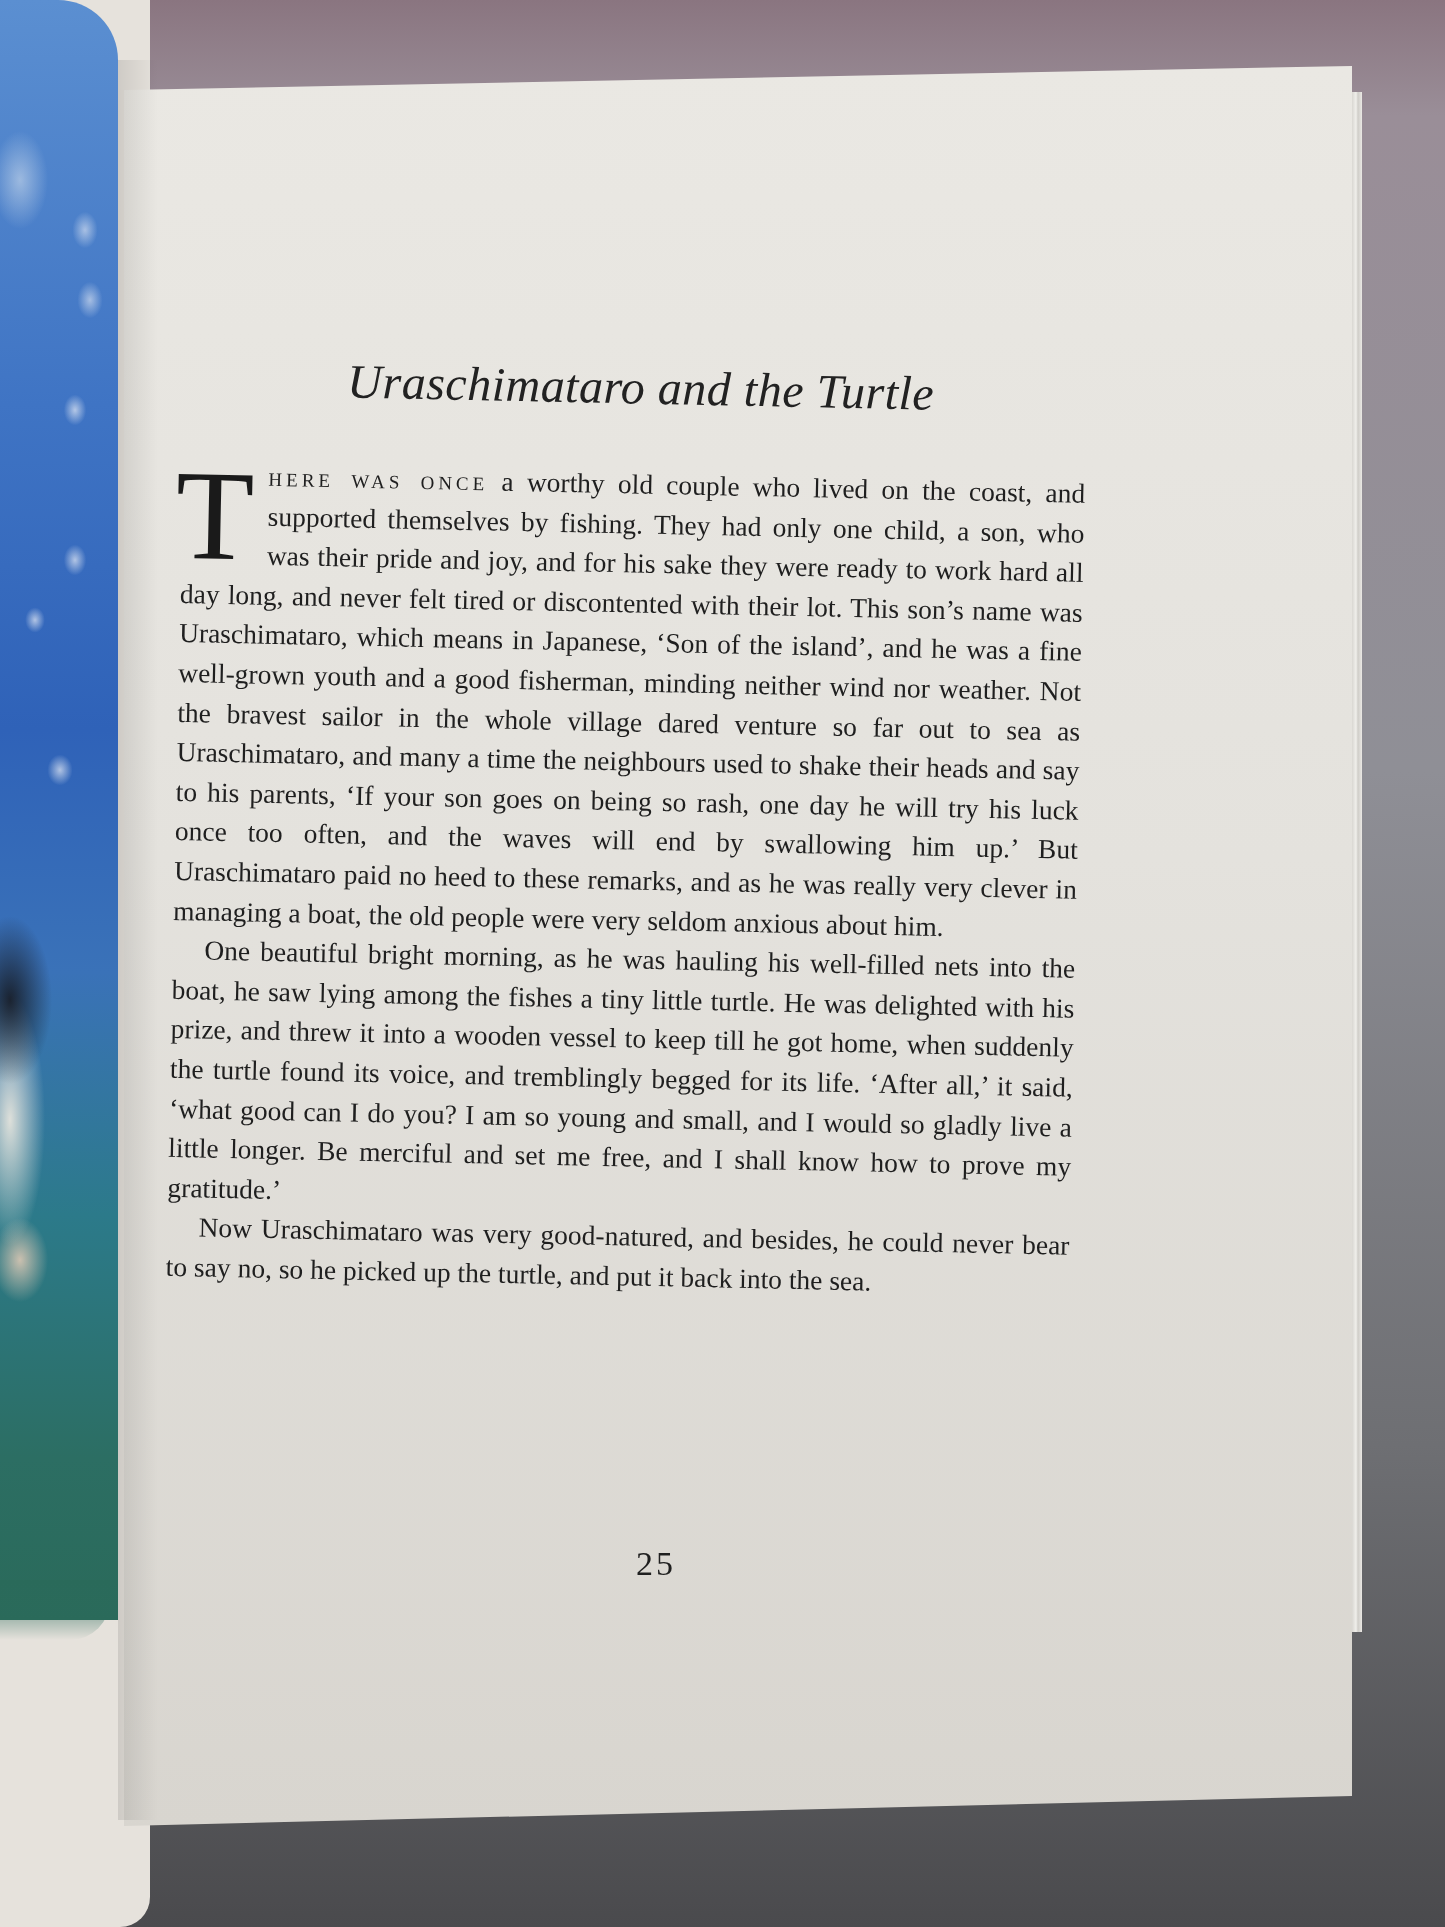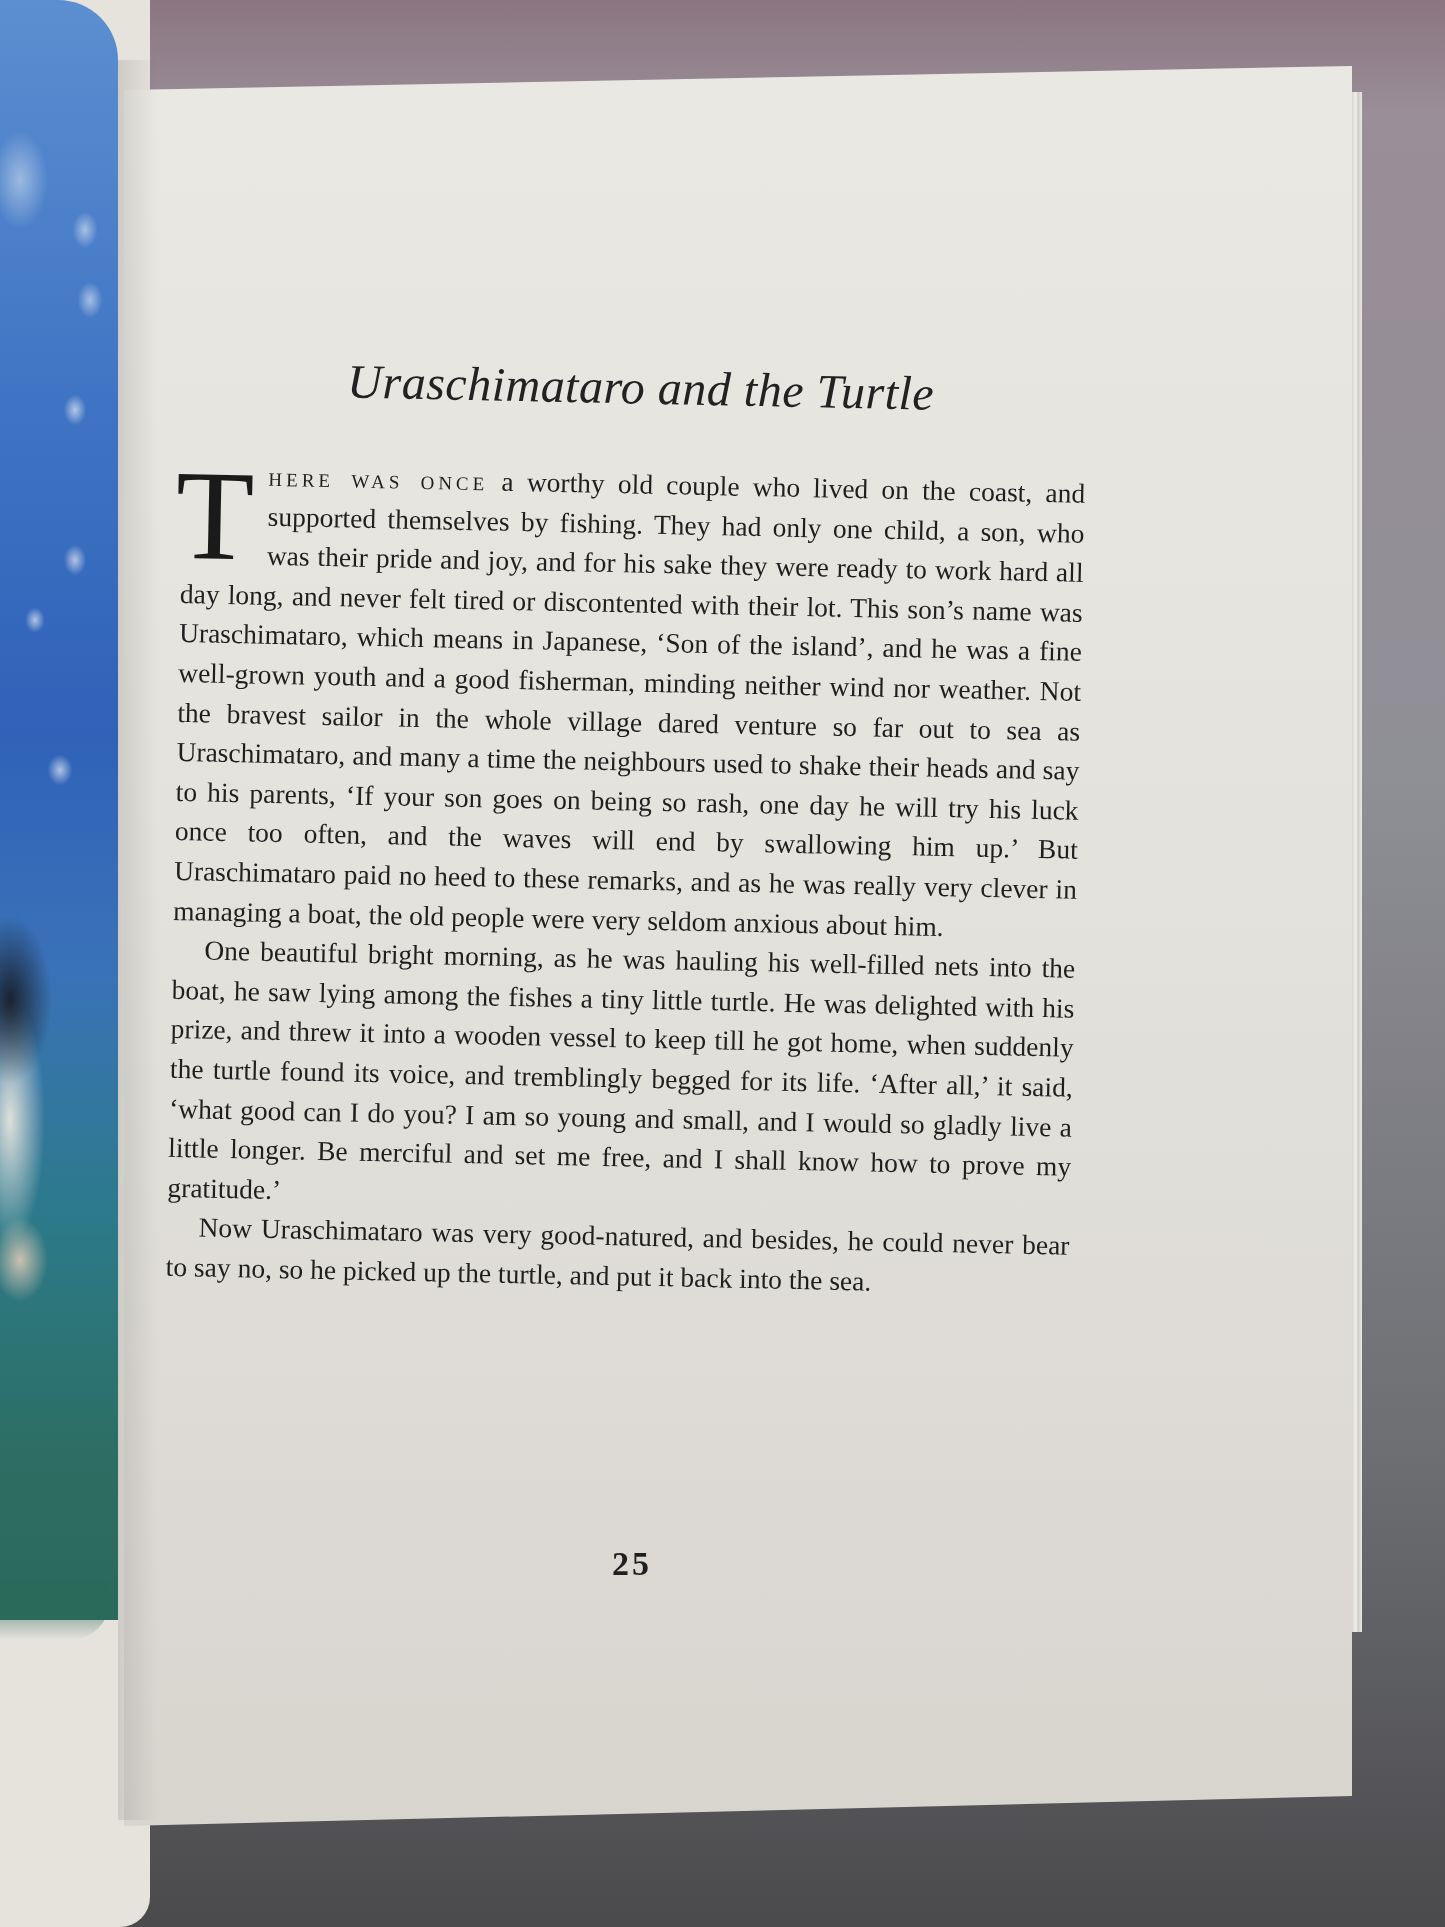--- a/index.html
+++ b/index.html
@@ -122,27 +122,26 @@
       margin: 10px 14px 0 -6px;
       color: #1a1a1a;
     }
     .smallcaps {
       font-variant: small-caps;
       letter-spacing: 4px;
       text-transform: lowercase;
     }
     .page-number {
       position: absolute;
-      left: 612px;
+      left: 636px;
       top: 1545px;
       font-size: 34px;
       letter-spacing: 3px;
       color: #1f1f1f;
       z-index: 4;
-      font-weight: bold;
     }
   </style>
 </head>
 <body>
 
 <div class="left-page">
   <div class="illustration"></div>
   <div class="illustration-fade"></div>
 </div>
 <div class="gutter"></div>

